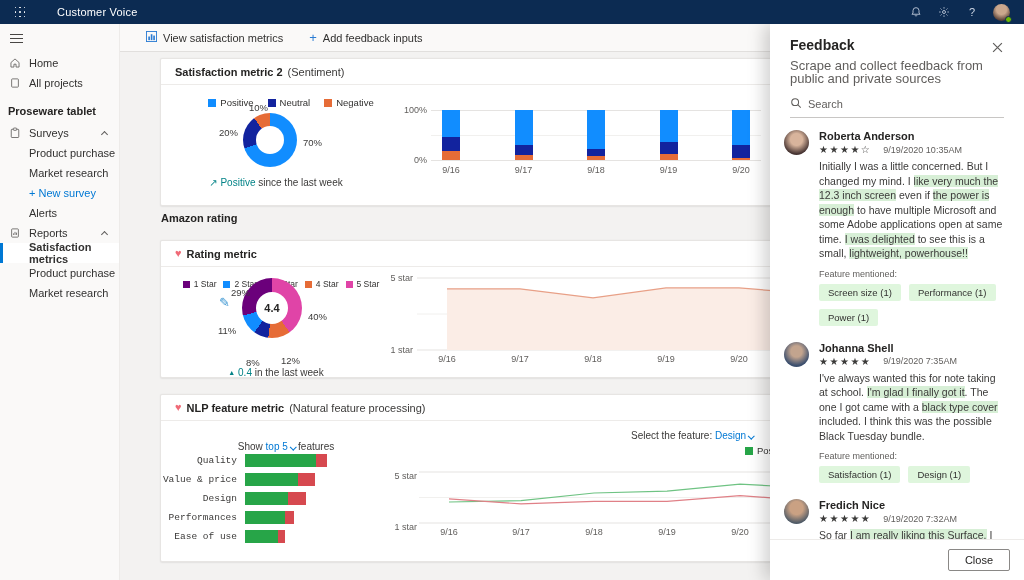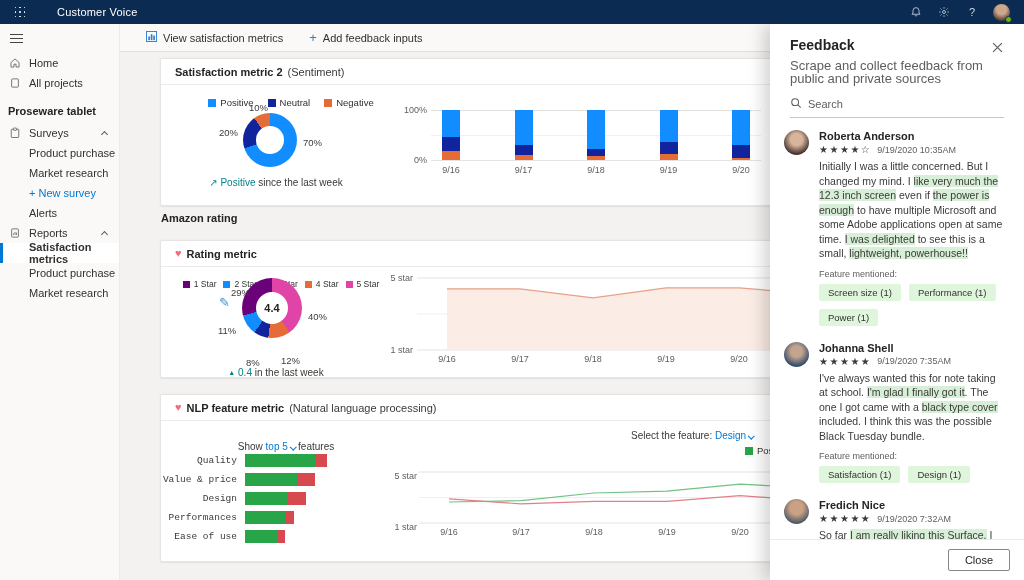--- a/index.html
+++ b/index.html
@@ -97,21 +97,21 @@
   .reviews { flex:1; overflow:hidden; padding:12px 18px 0 14px; }
   .review { display:flex; gap:10px; margin-bottom:16px; }
   .avatar { width:25px; height:25px; border-radius:50%; flex:none; }
   .av-0 { background:radial-gradient(circle at 50% 38%, #d8b49c 30%, #463432 72%); }
   .av-1 { background:radial-gradient(circle at 50% 38%, #c3a48e 28%, #3c4f6e 70%); }
   .av-2 { background:radial-gradient(circle at 50% 36%, #caa183 32%, #4e5a66 74%); }
   .rv-body { flex:1; min-width:0; }
   .rv-name { font-size:11px; font-weight:bold; color:#252423; }
   .rv-meta { margin:2px 0 4px 0; display:flex; align-items:center; }
   .rv-stars { font-size:10px; letter-spacing:1.5px; color:#3B3A39; }
-  .rv-date { font-size:9px; color:#605E5C; margin-left:6px; }
+  .rv-date { font-size:9px; color:#605E5C; margin-left:12px; }
   .rv-text { font-size:10.5px; line-height:14.5px; color:#3B3A39; }
   .hl-g { background:#D7EFD6; }
   .rv-feat { font-size:9px; color:#605E5C; margin:8px 0 5px 0; }
   .rv-tags { display:flex; flex-wrap:wrap; gap:8px; }
   .tag { background:#DFF6DD; color:#323130; font-size:9.5px; padding:3px 9px; border-radius:2px; cursor:pointer; white-space:nowrap; }
   .panel-foot { border-top:1px solid #EDEBE9; padding:9px 14px; text-align:right; }
   .close-btn { font-size:11px; font-family:"Liberation Sans",sans-serif; padding:4px 16px; background:#fff; border:1px solid #8A8886; border-radius:2px; color:#252423; cursor:pointer; }
 </style>
 </head>
 <body>
@@ -377,21 +377,21 @@
           <polygon points="30,83 30,21.8 103,21.8 176,30.8 249,20.9 322,20.9 355,23.6 355,83" fill="#FBEDE6" stroke="none"></polygon>
           <polyline points="30,21.8 103,21.8 176,30.8 249,20.9 322,20.9 355,23.6" fill="none" stroke="#E8A087" stroke-width="1.2"></polyline>
         </svg>
     </div>
   </section>
 
   <section class="card card-nlp">
     <div class="card-head">
       <span class="heart-ic">♥</span>
       <span class="card-title">NLP feature metric</span>
-      <span class="card-sub">(Natural language processing)</span>
+      <span class="card-sub">(Natural feature processing)</span>
     </div>
     <div class="card-body">
       <div class="ctl-row" style="left:40px; top:20px; width:170px; text-align:center;">
         <span>Show </span><span class="link">top 5</span><span class="chev-dn"></span><span> features</span>
       </div>
       <div id="nlp-bars" class="hb-rows">
           <div class="hb-row">
             <span class="hb-label">Quality</span>
             <div class="hb-bar">
               <span style="width: 71px; background: rgb(39, 165, 72);"></span>

